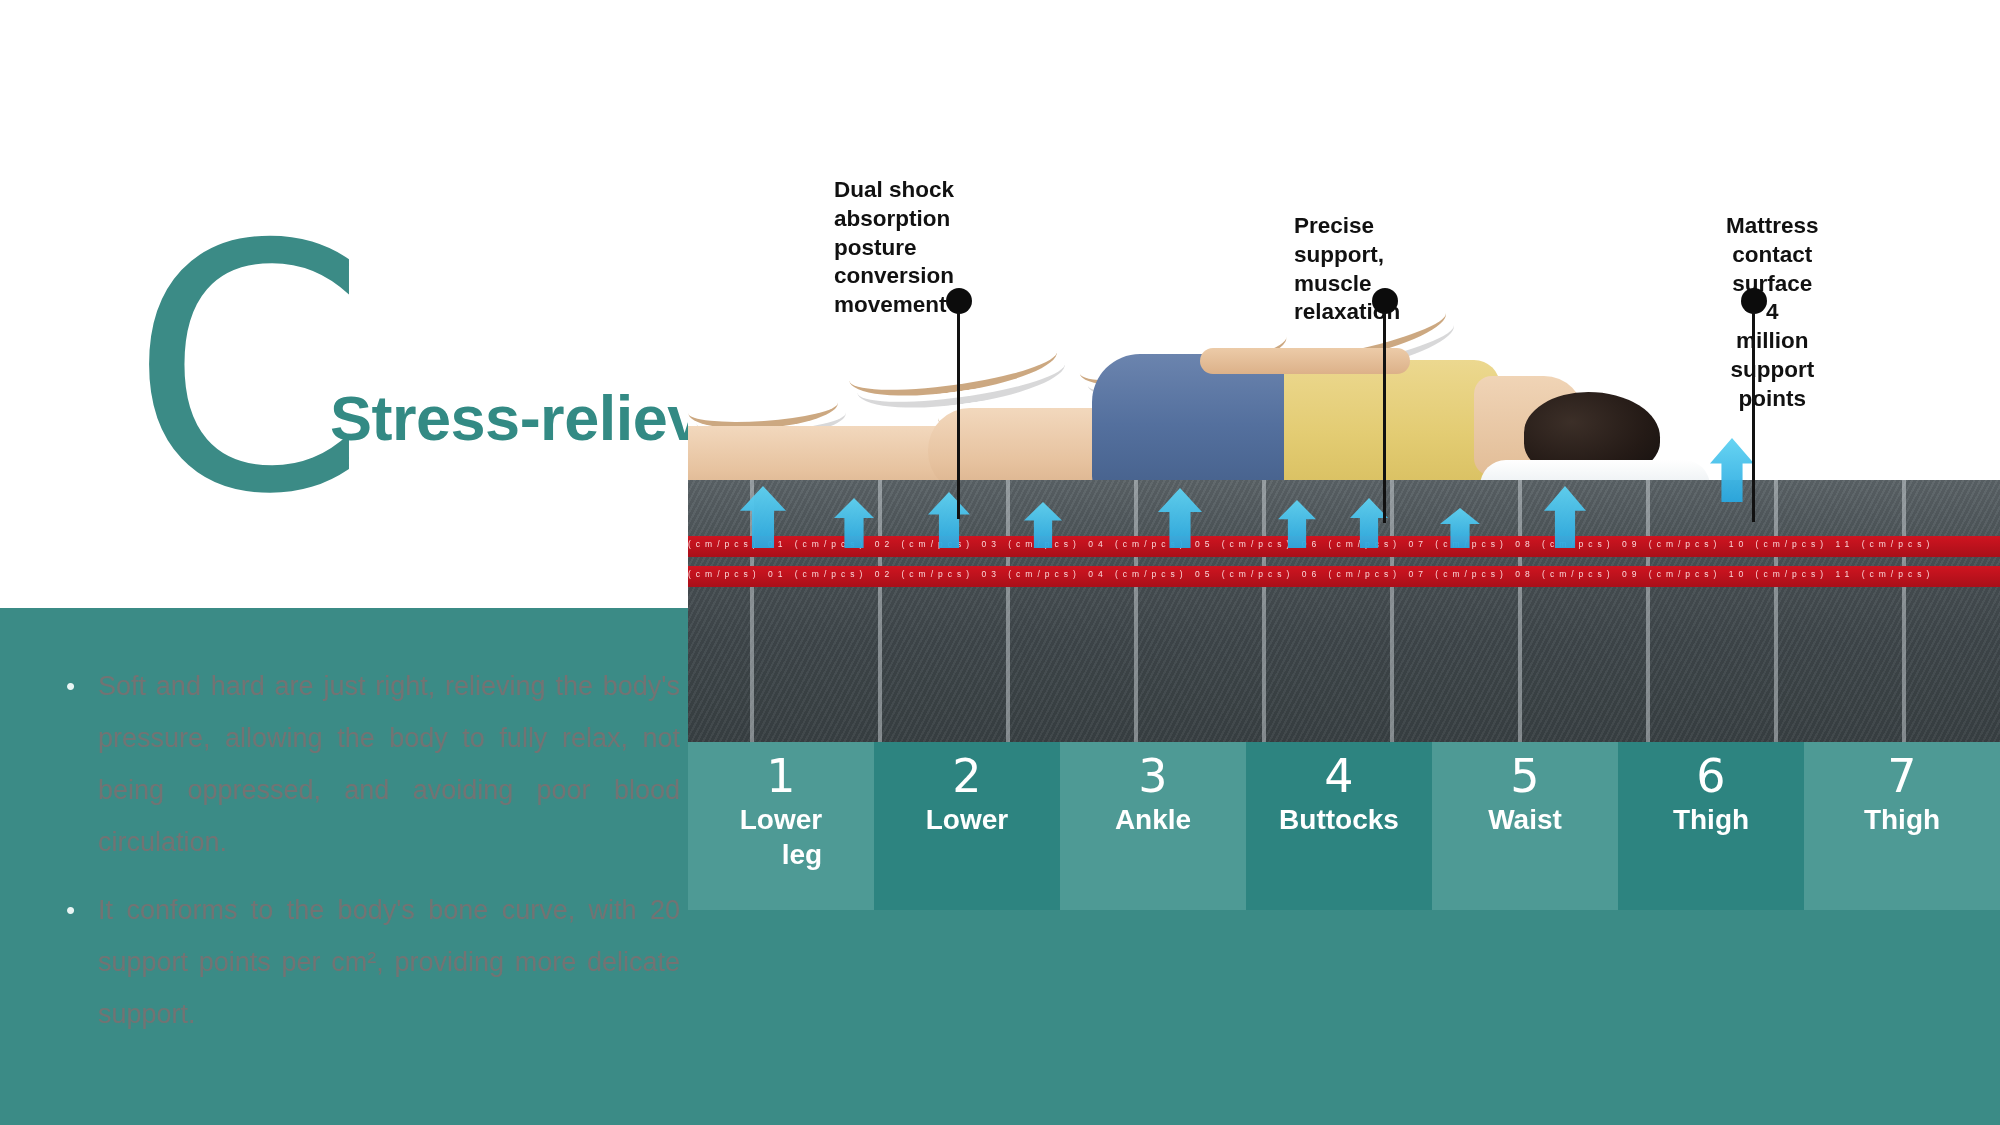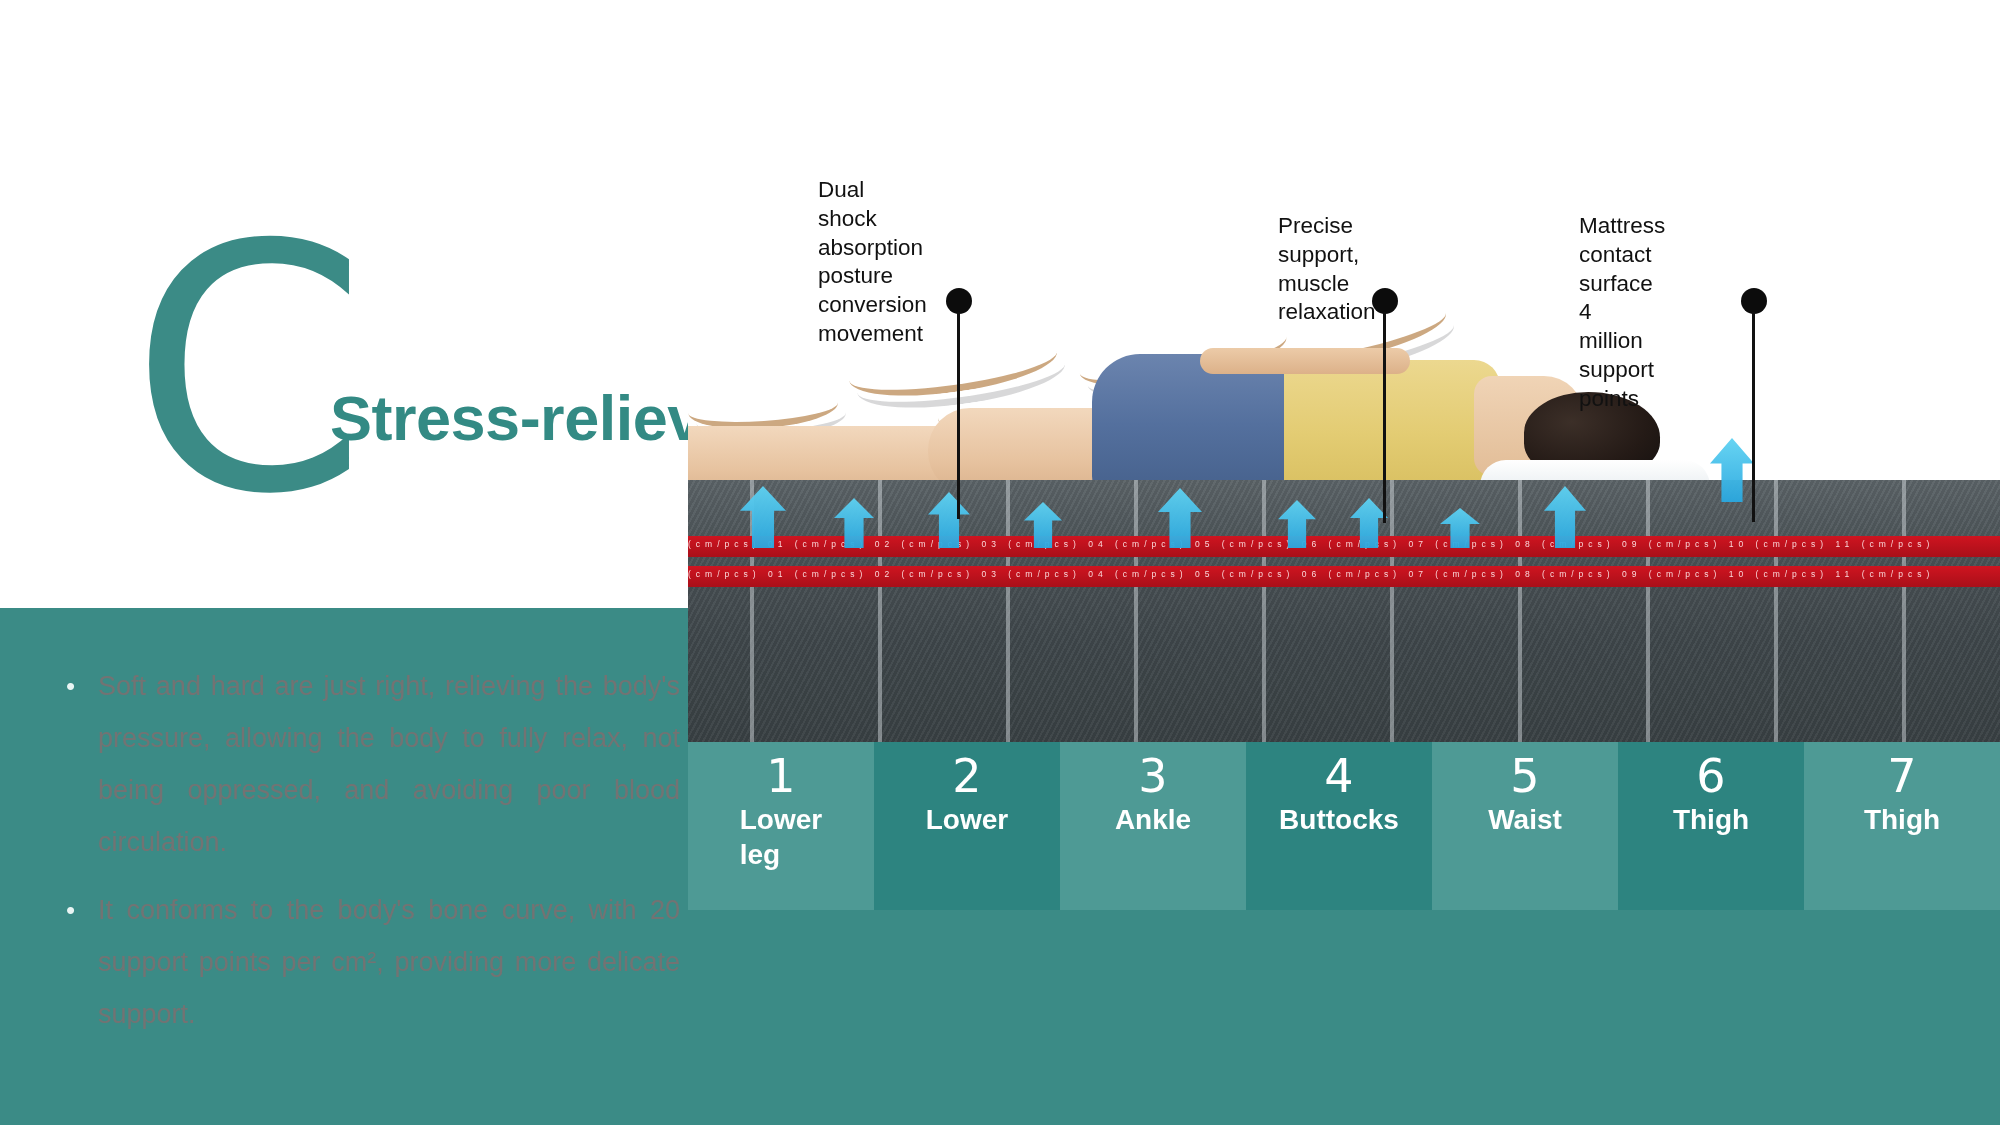--- a/index.html
+++ b/index.html
@@ -48,23 +48,24 @@
     letter-spacing: -0.5px;
     white-space: nowrap;
   }
 
   
   .callout { position: absolute; }
   .callout .ctext {
     position: absolute;
     color: #111111;
     font-size: 22.5px;
-    font-weight: normal;
+    font-weight: bold;
     line-height: 1.28;
     white-space: pre-line;
+    margin-left: 16px;
   }
   .callout .cdot {
     position: absolute;
     width: 26px; height: 26px;
     border-radius: 50%;
     background: #0c0c0c;
   }
   .callout .cline {
     position: absolute;
     width: 3px;
@@ -72,21 +73,21 @@
   }
 
   #callout-1 .ctext { left: 818px; top: 176px; }
   #callout-1 .cdot  { left: 946px; top: 288px; }
   #callout-1 .cline { left: 957px; top: 312px; height: 207px; }
 
   #callout-2 .ctext { left: 1278px; top: 212px; }
   #callout-2 .cdot  { left: 1372px; top: 288px; }
   #callout-2 .cline { left: 1383px; top: 312px; height: 211px; }
 
-  #callout-3 .ctext { left: 1579px; top: 212px; }
+  #callout-3 .ctext { left: 1710px; top: 212px; text-align: center; }
   #callout-3 .cdot  { left: 1741px; top: 288px; }
   #callout-3 .cline { left: 1752px; top: 312px; height: 210px; }
 
   
   .photo {
     position: absolute;
     left: 688px; top: 300px;
     width: 1312px; height: 442px;
     overflow: hidden;
   }
@@ -205,21 +206,21 @@
     font-size: 46px;
     font-weight: 400;
     line-height: 1.05;
     font-family: "DejaVu Sans", sans-serif;
   }
   .zone .zlabel {
     color: #ffffff;
     font-size: 28px;
     font-weight: bold;
     line-height: 1.25;
-    text-align: left;
+    text-align: right;
     margin-top: 2px;
     white-space: pre-line;
   }
 
   
   .bullets {
     position: absolute;
     left: 60px; top: 660px;
     width: 620px;
   }

